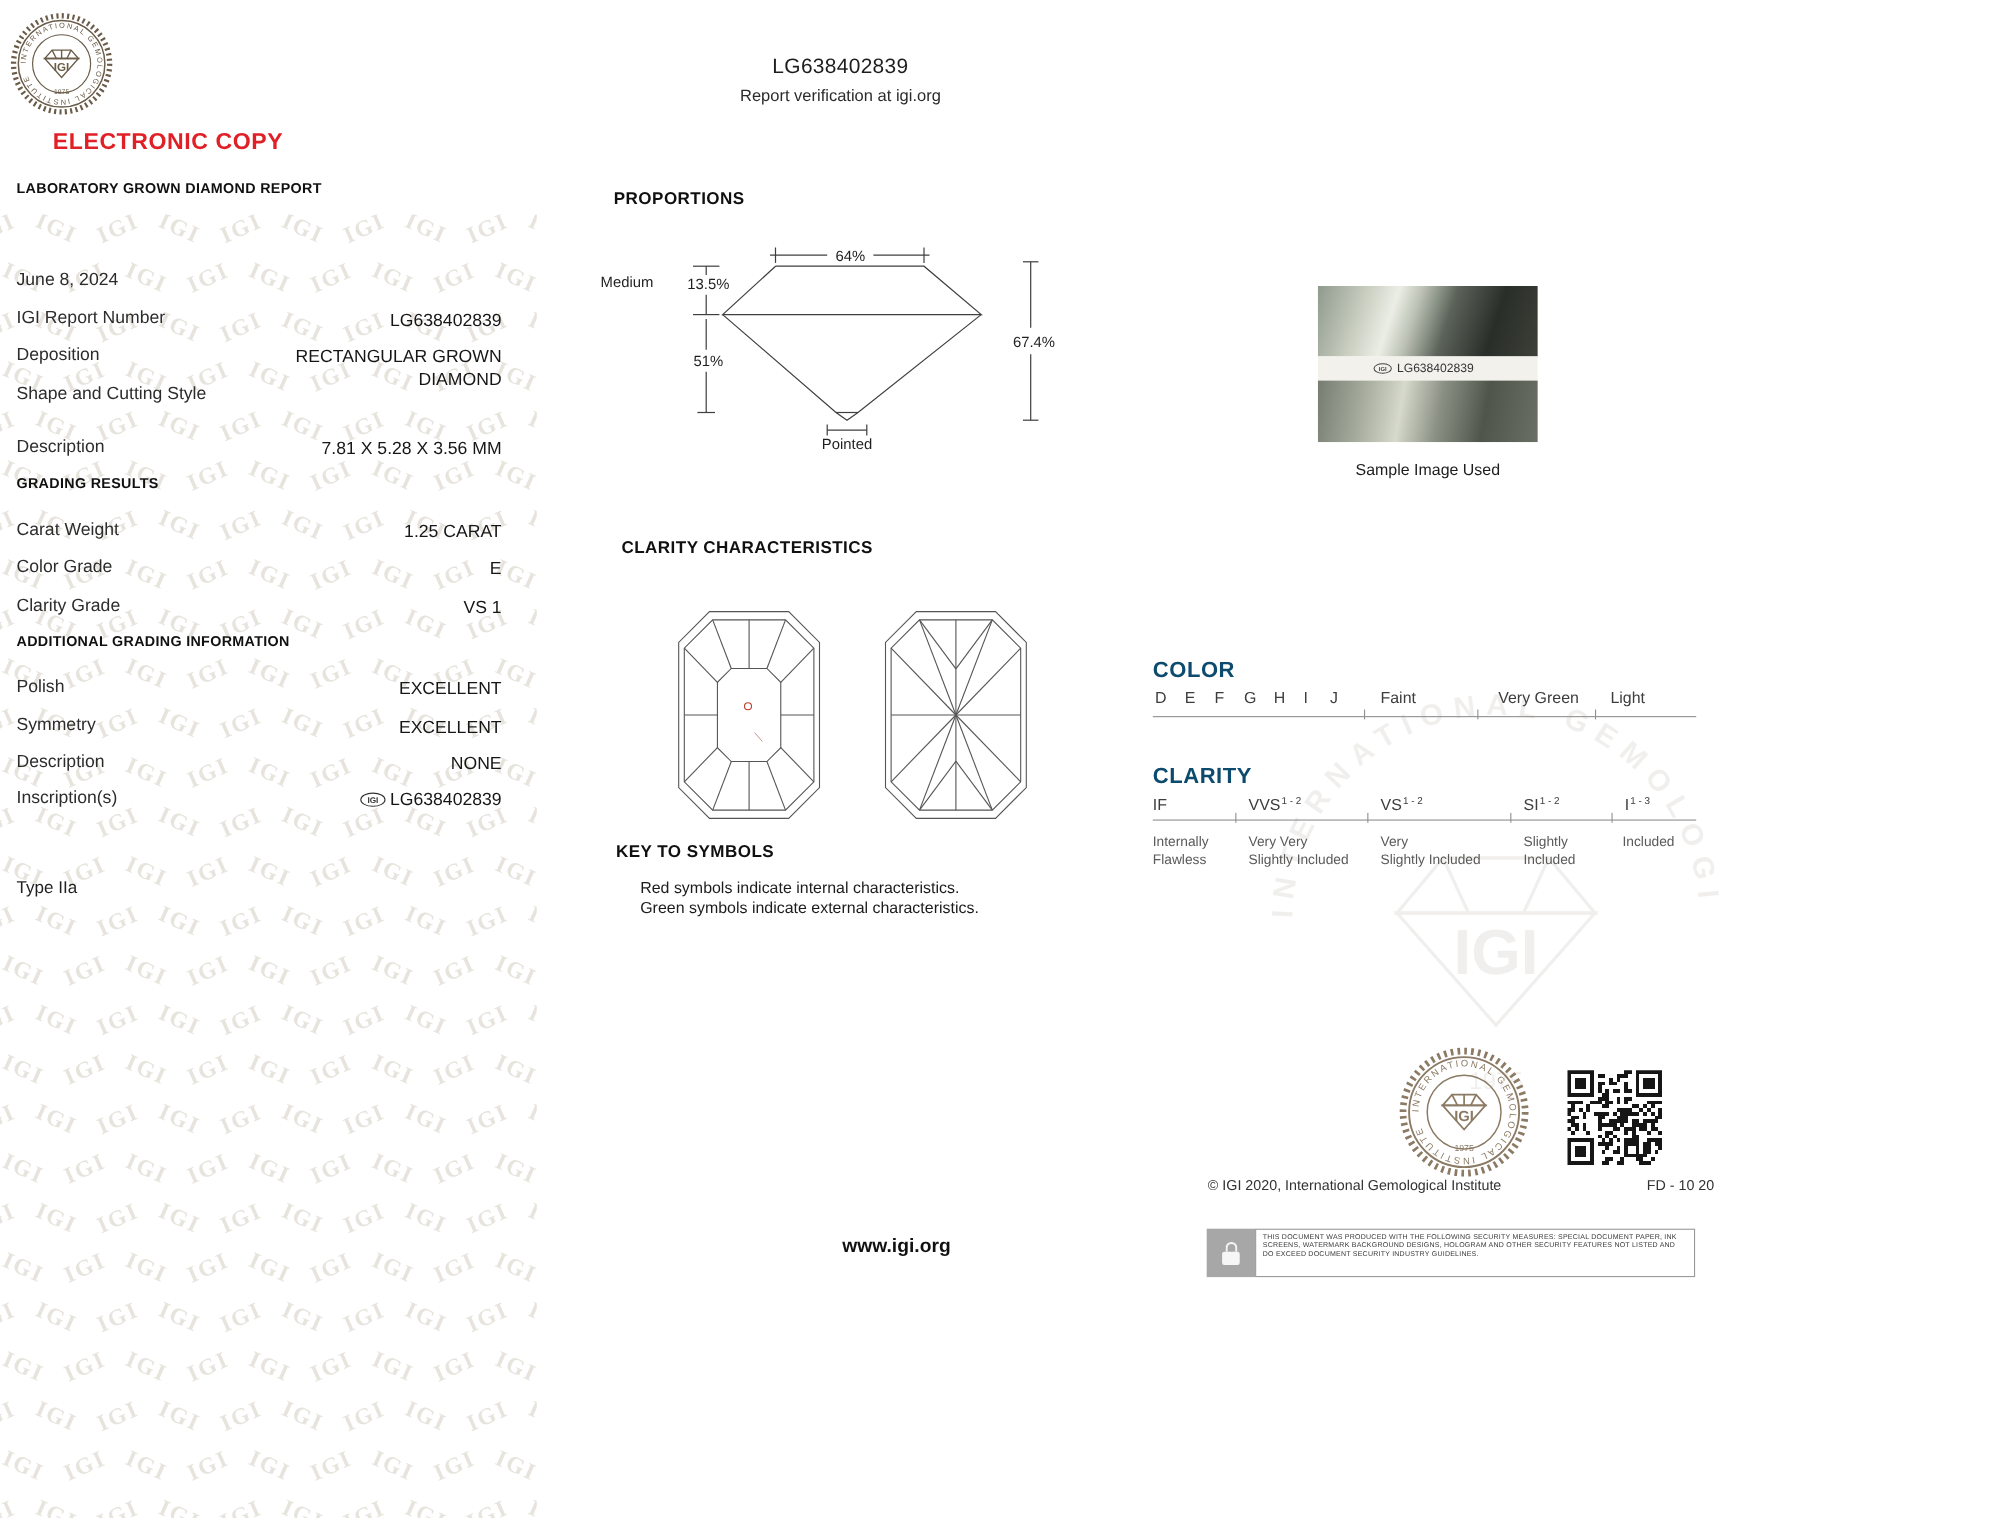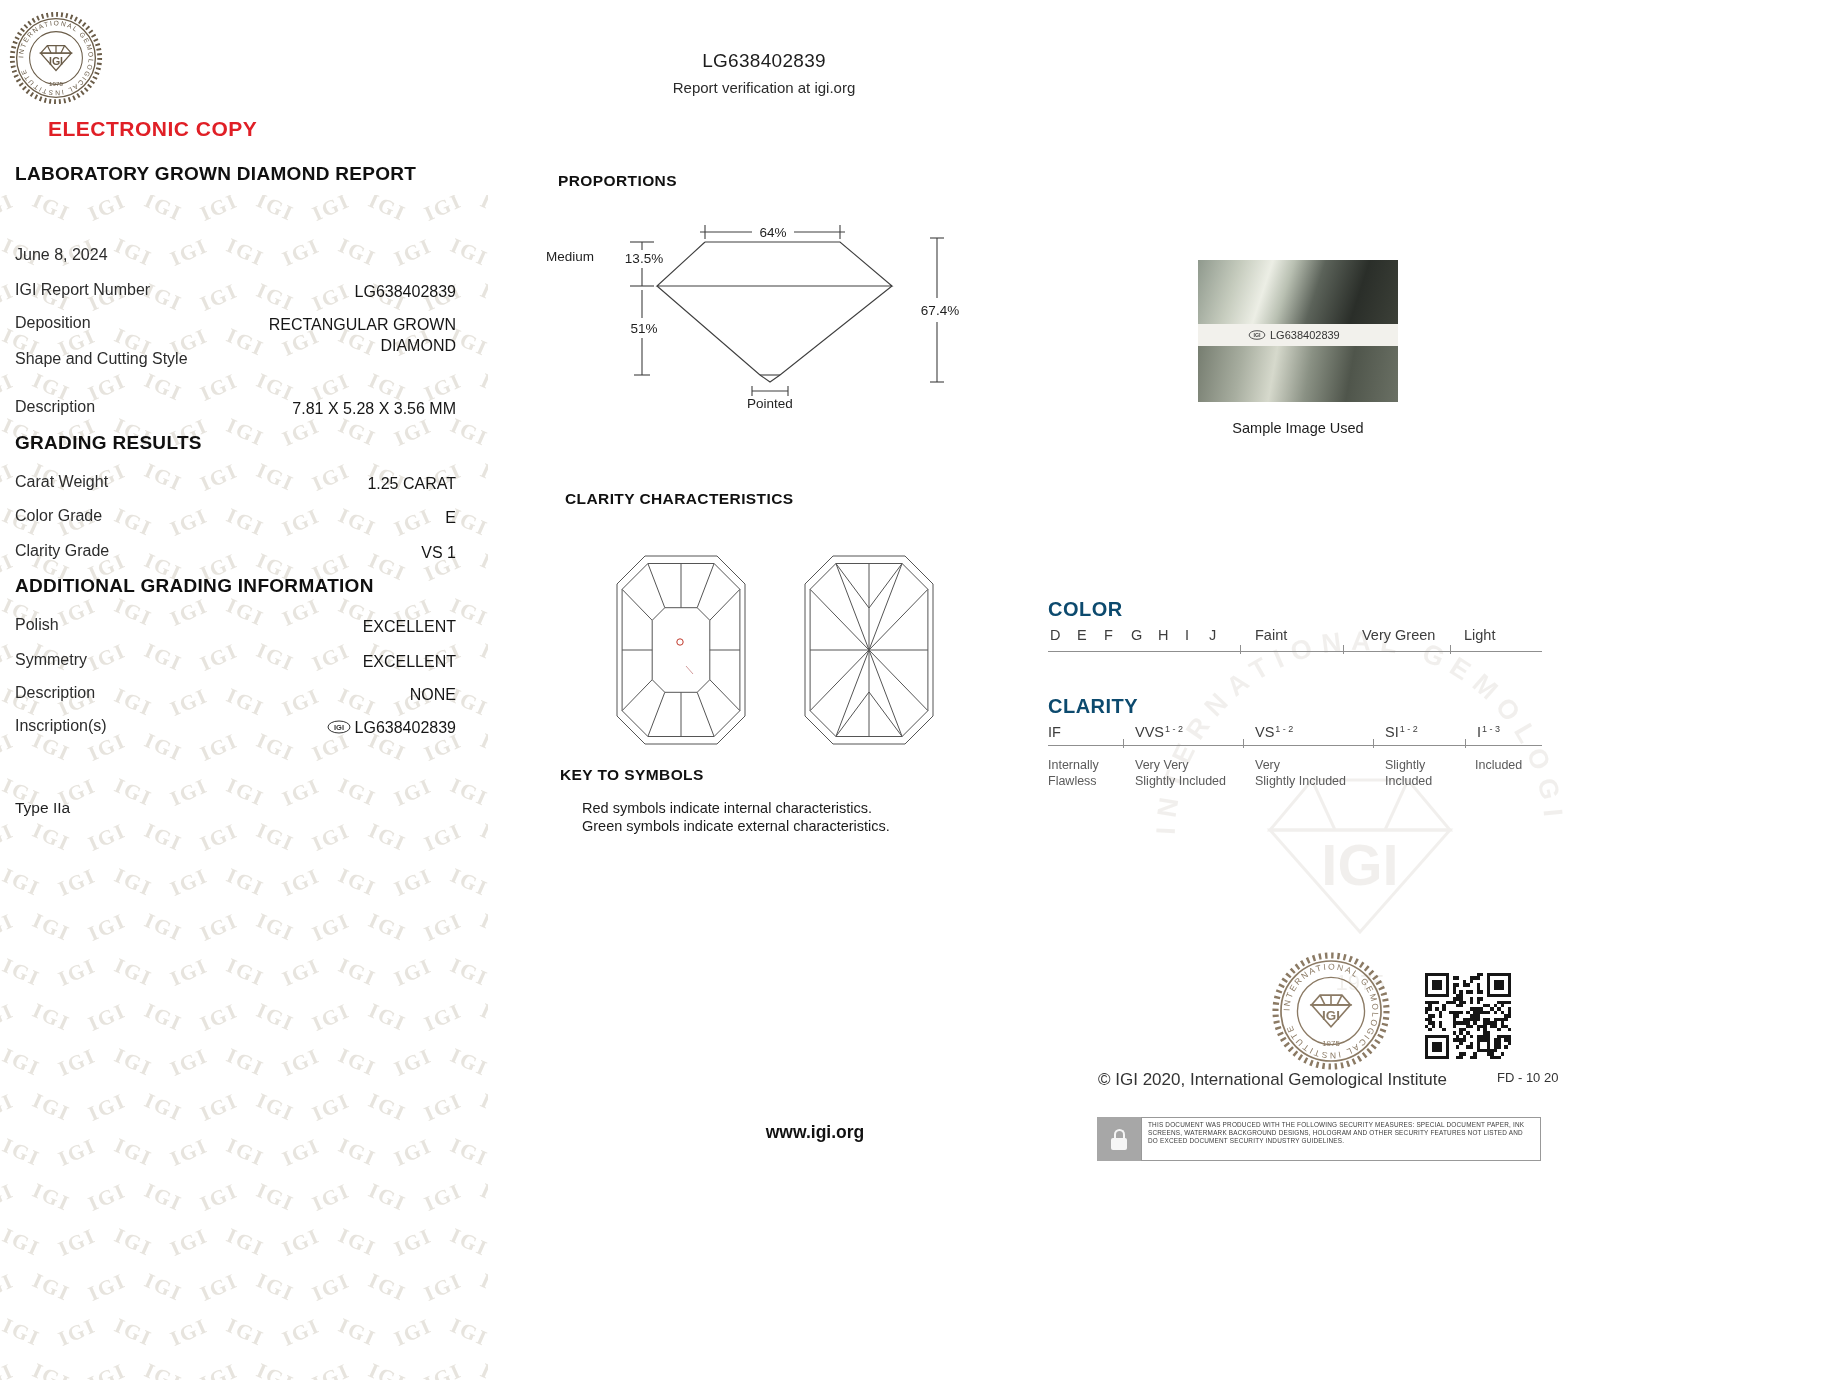--- a/index.html
+++ b/index.html
@@ -14,21 +14,21 @@
   .layer { position:absolute; inset:0; z-index:1; }
 
   
   .orgname { left:135px; top:21px; font-size:21px; font-weight:bold; letter-spacing:1px; line-height:28px; color:#161616; }
   .ecopy { left:48px; top:117px; font-size:21px; font-weight:bold; letter-spacing:.5px; color:#e01f26; }
   .topcenter { left:564px; top:50px; width:400px; text-align:center; }
   .topnum { font-size:19px; color:#1d1d1d; letter-spacing:.3px; }
   .topverif { font-size:15px; color:#2b2b2b; margin-top:7px; }
 
   
-  .h1 { position:absolute; left:15px; font-weight:bold; font-size:19px; letter-spacing:.3px; color:#101010; }
+  .h1 { position:absolute; left:15px; font-weight:bold; font-size:13px; letter-spacing:.3px; color:#101010; }
   .row { position:absolute; left:15px; width:441px; display:flex; justify-content:space-between; font-size:16px; color:#232323; }
   .row .lbl { color:#2c2c2c; }
   .row .val { text-align:right; max-width:256px; color:#161616; line-height:21px; display:flex; align-items:flex-start; justify-content:flex-end; gap:4px; flex-wrap:wrap; }
   .comments { position:absolute; left:15px; width:437px; font-size:15.5px; line-height:19.5px; color:#1f1f1f; }
 
   
   .secttitle { position:absolute; font-weight:bold; font-size:15.5px; letter-spacing:.4px; color:#101010; }
   .keyline { position:absolute; font-size:14.5px; color:#1c1c1c; }
 
   
@@ -40,21 +40,21 @@
 
   
   .scale-title { position:absolute; font-weight:bold; font-size:20px; letter-spacing:.5px; color:#0c4a6e; }
   .scale-item { position:absolute; font-size:14.5px; color:#3d3d3d; }
   .sup { font-size:9px; position:relative; top:-5px; margin-left:1px; }
   .hline { position:absolute; background:#8f8f8f; height:1px; }
   .vtick { position:absolute; width:1px; height:9px; background:#8f8f8f; }
   .desc { position:absolute; font-size:12.5px; line-height:16px; color:#5a5a5a; }
 
   
-  .copyright { left:1098px; top:1070px; font-size:17px; color:#333; }
+  .copyright { left:1098px; top:1070px; font-size:13px; color:#333; }
   .formcode { left:1497px; top:1070px; font-size:13px; color:#333; }
   .website { left:735px; top:1122px; width:160px; text-align:center; font-weight:bold; font-size:17.5px; color:#111; }
   .securitybox { left:1097px; top:1117px; display:flex; align-items:stretch; }
   .locksq { width:44px; height:44px; background:#a7a7a7; display:flex; flex-direction:column; align-items:center; justify-content:center; }
   .lock-shackle { width:11px; height:9px; border:2.5px solid #f6f6f6; border-bottom:none; border-radius:6px 6px 0 0; }
   .lock-body { width:16px; height:12px; background:#f6f6f6; border-radius:2px; }
   .sectext { width:400px; border:1px solid #999; padding:3px 6px; font-size:6.4px; line-height:8px; letter-spacing:.2px; color:#3a3a3a; background:#fff; }
 
   .faintmark { opacity:.09; }
 </style>

